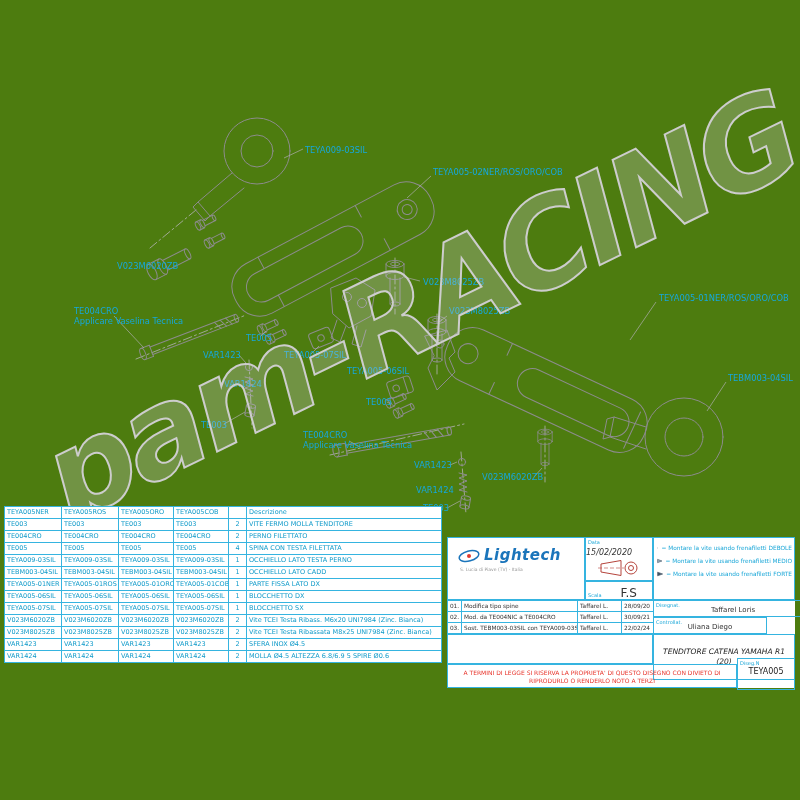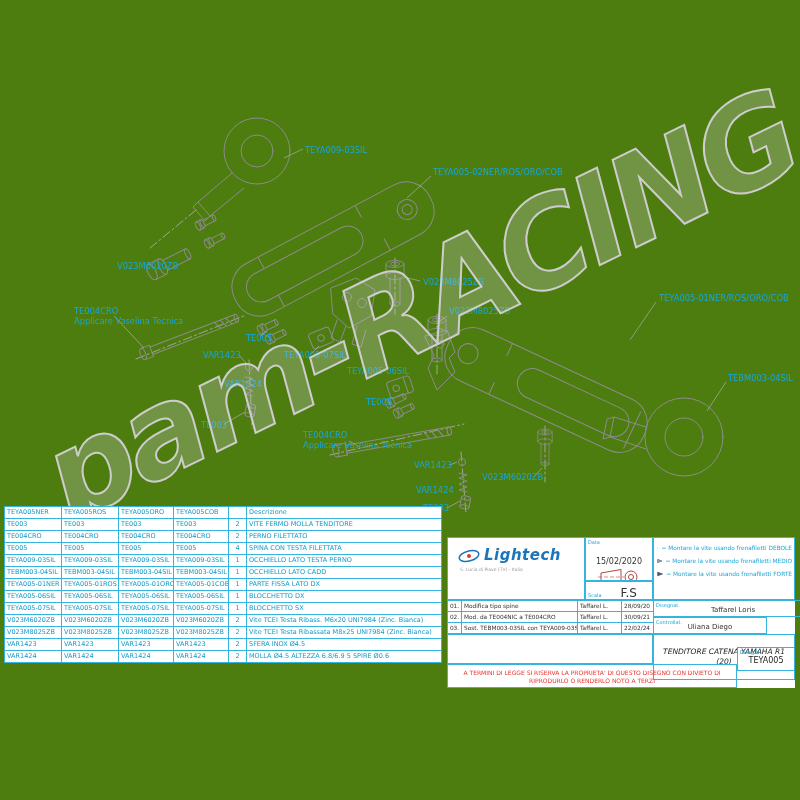--- a/index.html
+++ b/index.html
@@ -28,42 +28,42 @@
 
   
   .title-block { position:absolute; left:447px; top:537px; width:348px; height:151px; z-index:3; background:#fff; }
   .tb-cell { position:absolute; border:1px solid #35b4e0; overflow:hidden; }
   .tb-label { font-size:5px; color:#1ba7d8; display:block; line-height:6px; padding:1px 0 0 2px; }
   .logo-cell { left:0; top:0; width:138px; height:63px; }
   .logo-row { display:flex; align-items:flex-end; gap:4px; padding:8px 0 0 10px; }
   .logo-text { font-size:15px; font-weight:bold; font-style:italic; color:#1b75bb; letter-spacing:0.5px; }
   .logo-sub { font-size:4.5px; color:#999; padding:3px 0 0 12px; line-height:6px; }
   .data-cell { left:138px; top:0; width:68px; height:44px; }
-  .date-value { font-size:8px; color:#333; text-align:center; margin-top:12px; }
+  .date-value { font-size:8px; color:#333; text-align:left; margin-top:3px;font-style:italic; }
   .projection-symbol { display:block; margin:2px auto 0 auto; }
   .scala-cell { left:138px; top:44px; width:68px; height:19px; }
   .scala-cell .tb-value { font-size:12px; color:#333; padding-left:14px; display:inline; }
   .scala-cell .tb-label { display:inline; }
   .notes-cell { left:206px; top:0; width:142px; height:63px; padding:6px 2px 0 3px; }
   .note-line { display:flex; align-items:center; gap:3px; margin-bottom:5px; }
   .note-text { font-size:5.8px; color:#1ba7d8; white-space:nowrap; }
   .revisions-cell { left:0; top:63px; width:206px; height:34px; border:none; }
   table.rev-table { width:206px; border-collapse:collapse; table-layout:fixed; }
   table.rev-table td { border:1px solid #35b4e0; font-size:5.8px; color:#333;
     height:11px; padding:0 2px; white-space:nowrap; overflow:hidden; line-height:10px; }
   table.rev-table td:first-child { text-align:center; padding:0; }
   .empty-cell { left:0; top:97px; width:206px; height:30px; }
   .drawn-cell { left:206px; top:63px; width:160px; height:17px; }
   .approved-cell { left:206px; top:80px; width:114px; height:17px; }
   .tb-name { font-size:7px; color:#333; display:block; text-align:center; margin-top:-2px; }
   .title-cell { left:206px; top:97px; width:142px; height:46px; font-size:7.5px; color:#222;
     text-align:center; display:flex; align-items:center; justify-content:center; padding:0 8px; line-height:10px;font-style:italic; }
   .legal-cell { left:0; top:127px; width:290px; height:24px; color:#e8332a; font-size:6px;
     text-align:center; line-height:8px; padding:4px 6px 0 6px; }
-  .dwgnum-cell { left:290px; top:110px; width:58px; height:24px; }
+  .dwgnum-cell { left:290px; top:121px; width:58px; height:32px; }
   .dwg-num { display:block; font-size:8px; color:#222; text-align:center; margin-top:1px; }
 </style>
 </head>
 <body>
 
 <div class="page">
 
   <svg class="drawing" width="800" height="540" viewBox="0 0 800 540">
     <defs>
       <g id="pin-small">

